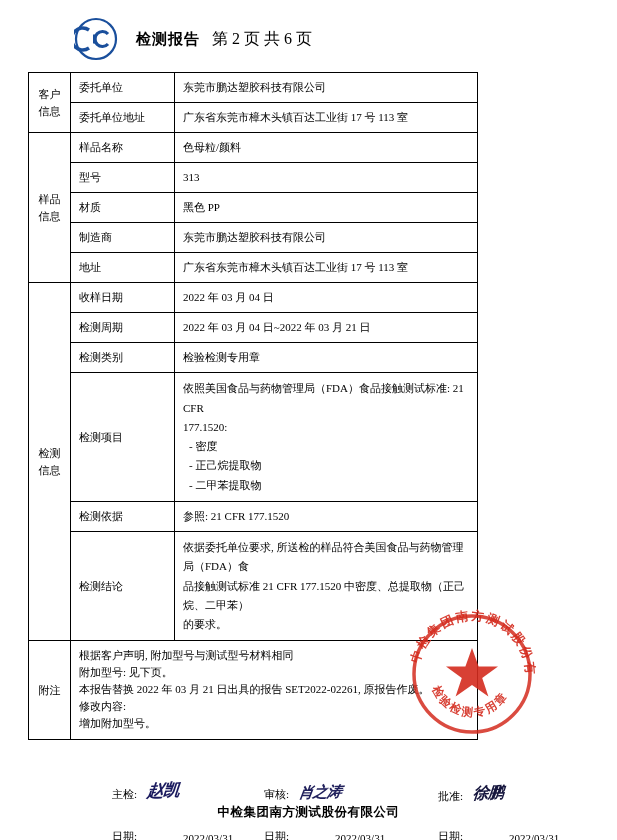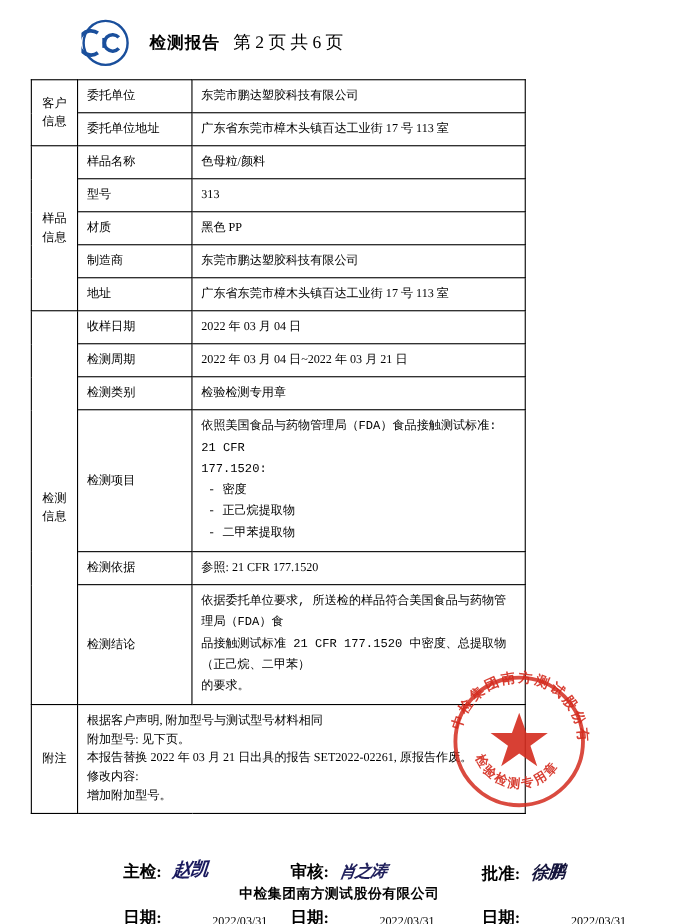--- a/index.html
+++ b/index.html
@@ -83,21 +83,21 @@
   td.label {
     width: 94px;
     padding-left: 10px;
     font-size: 11.5px;
     margin-top: 26px;
   }
   td.value {
     padding-left: 10px;
     font-size: 11.5px;
   }
-  td.value.tall { line-height: 1.75; font-family: Liberation Mono, monospace; }
+  td.value.tall { line-height: 1.75; }
   .sub { padding-left: 6px; display:block; }
   .notes-cell {
     padding: 8px 10px;
     line-height: 1.9;
     font-size: 11.5px;
   }
   .notes-cell div { white-space: nowrap; }
 
   
   .sig-wrap {
@@ -105,23 +105,22 @@
     width: 561px;
     margin-top: 22px;
     height: 86px;
   }
   .sig-cell {
     display: flex;
     align-items: flex-end;
     white-space: nowrap;
   }
   .sig-label {
-    font-size: 15px;
+    font-size: 11px;
     margin-right: 10px;
-    font-weight: bold;
   }
   .sig-hand {
     font-family: "DejaVu Serif", serif;
     font-style: italic;
     font-weight: bold;
     font-size: 17px;
     color: #1a1a5e;
     transform: skewX(-8deg) rotate(-3deg);
     letter-spacing: -1px;
   }

